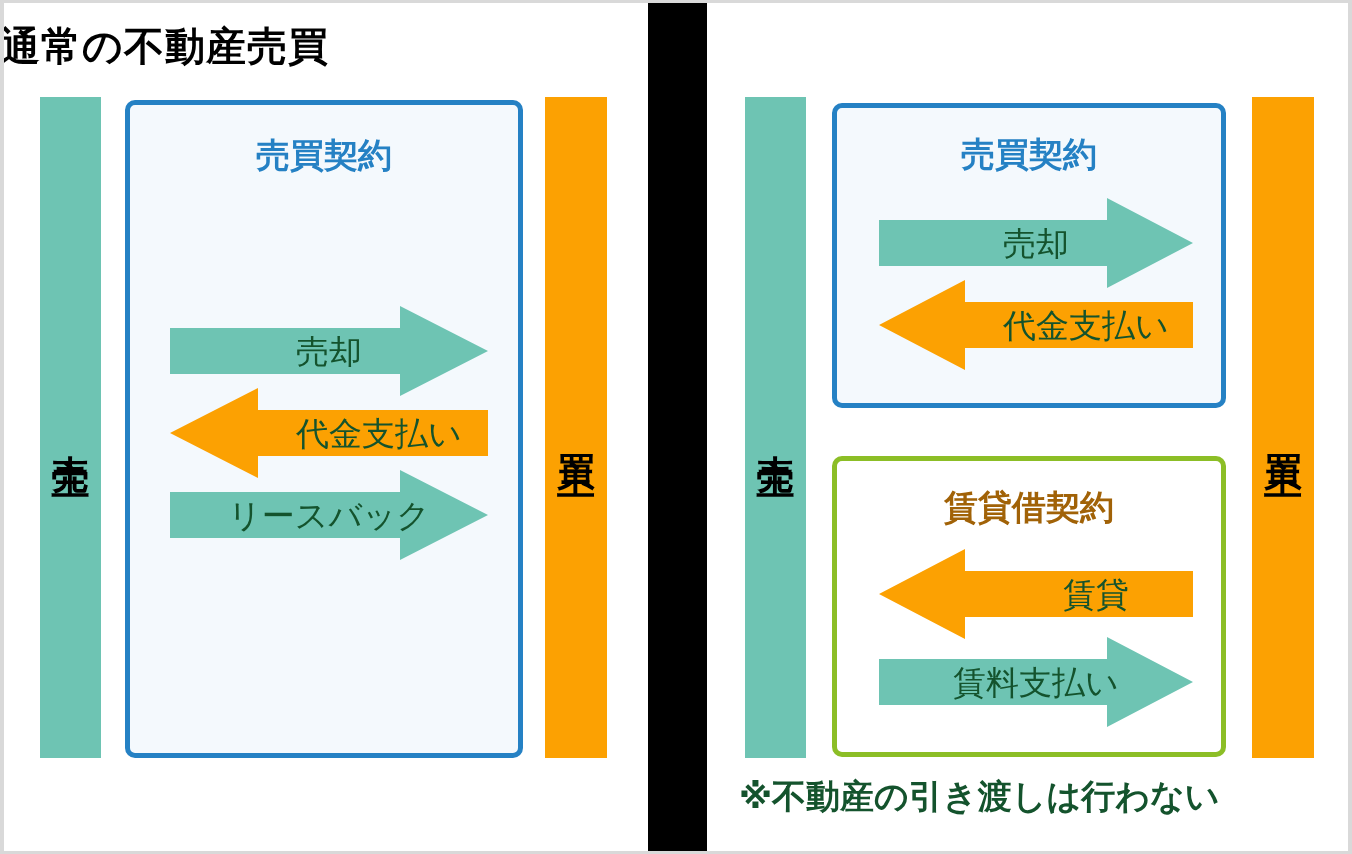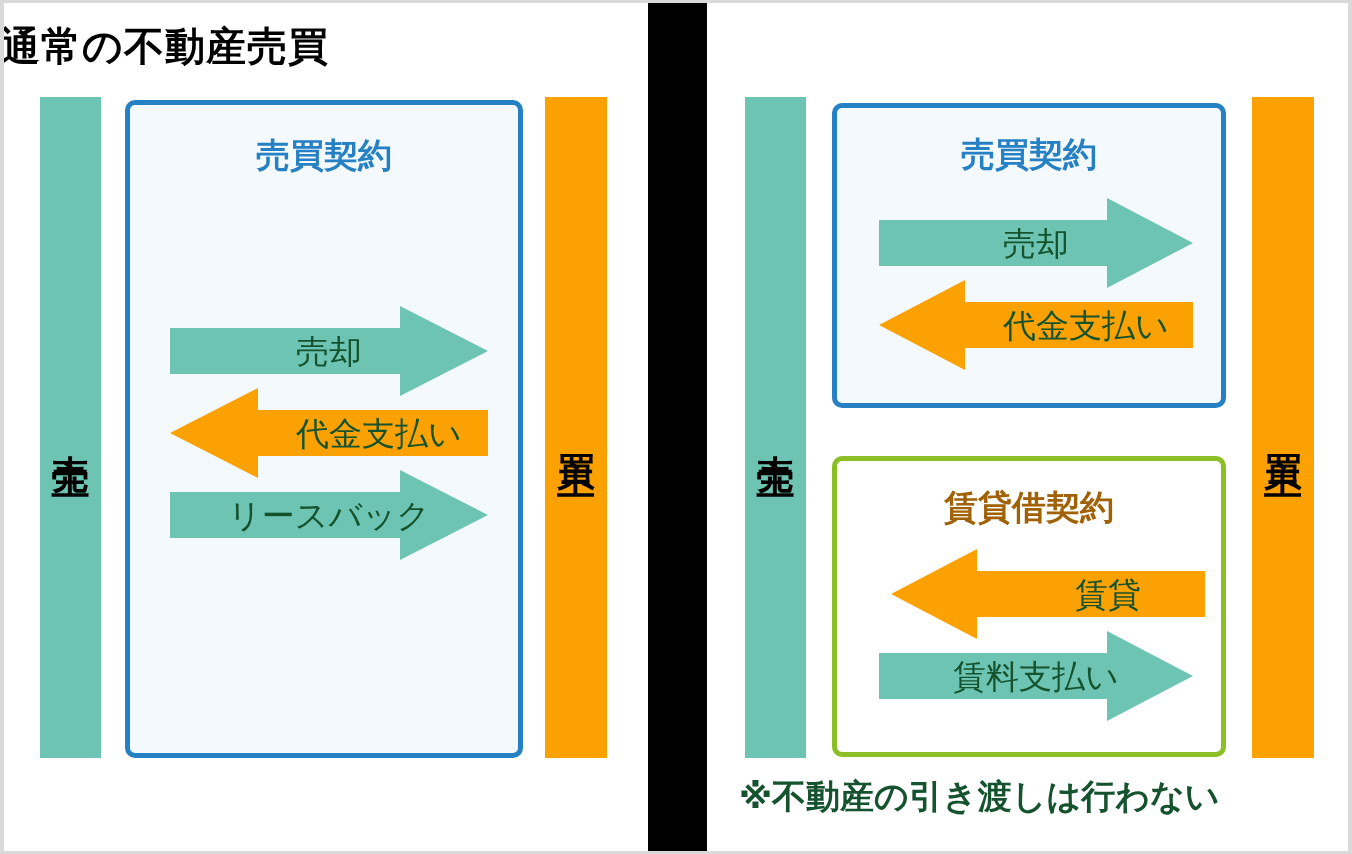--- a/index.html
+++ b/index.html
@@ -135,28 +135,28 @@
         <svg width="314" height="90" viewBox="0 0 314 90">
           <polygon points="314,22 86,22 86,0 0,45 86,90 86,68 314,68" fill="#fca102"></polygon>
         </svg>
         <div class="arrow-label" style="font-size:33px;padding-left:50px;">代金支払い</div>
       </div>
     </div>
 
     <div class="contract-box box-green" style="left:125px;top:456px;width:394px;height:301px;">
       <div class="box-title title-green" style="top:28px;">賃貸借契約</div>
 
-      <div class="arrow" style="left:54px;top:88px;width:314px;height:90px;">
+      <div class="arrow" style="left:42px;top:88px;width:314px;height:90px;">
         <svg width="314" height="90" viewBox="0 0 314 90">
           <polygon points="314,22 86,22 86,0 0,45 86,90 86,68 314,68" fill="#fca102"></polygon>
         </svg>
         <div class="arrow-label" style="font-size:33px;padding-left:60px;">賃貸</div>
       </div>
 
-      <div class="arrow" style="left:42px;top:170px;width:314px;height:90px;">
+      <div class="arrow" style="left:42px;top:176px;width:314px;height:90px;">
         <svg width="314" height="90" viewBox="0 0 314 90">
           <polygon points="0,22 228,22 228,0 314,45 228,90 228,68 0,68" fill="#6ec4b3"></polygon>
         </svg>
         <div class="arrow-label" style="font-size:33px;padding-right:50px;">賃料支払い</div>
       </div>
     </div>
 
     <div class="footnote" style="left:32px;top:778px;">※不動産の引き渡しは行わない</div>
   </div>
 

